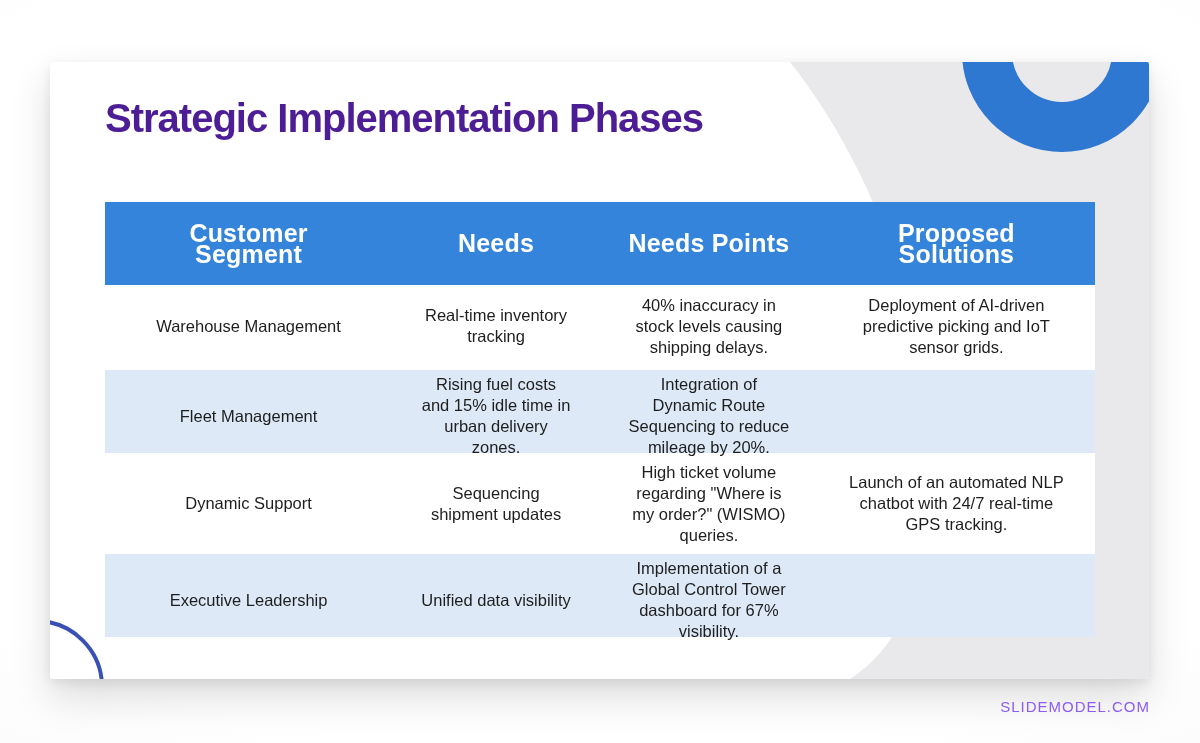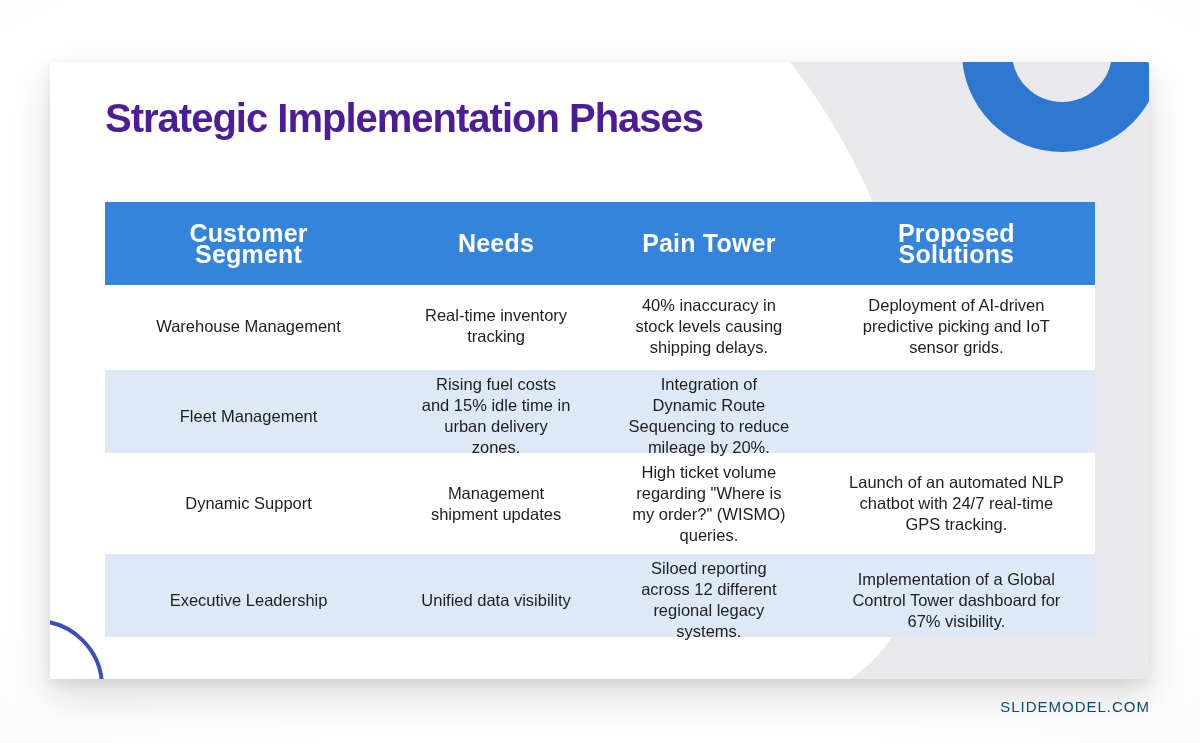--- a/index.html
+++ b/index.html
@@ -69,68 +69,67 @@
     padding: 4px 28px;
     font-size: 16.5px;
     line-height: 21px;
     color: #1e1e1e;
   }
   .watermark {
     position: absolute;
     right: 50px; top: 698px;
     font-size: 15px;
     letter-spacing: 1px;
-    color: #0c4a6e;
+    color: #8b5cf6;
   }
 </style>
 </head>
 <body>
 
 <div class="slide">
 
   <svg class="decor-svg" viewBox="0 0 1099 617">
     <path d="M 740 0 C 850 140, 888 320, 880 440 C 874 530, 846 588, 800 617 L 1099 617 L 1099 0 Z" fill="#E9E9EC"></path>
     <circle cx="1012" cy="-10" r="75" fill="none" stroke-width="50" stroke="#2E78D2"></circle>
     <circle cx="-14" cy="625" r="66" fill="none" stroke-width="4" stroke="#3A50B5"></circle>
   </svg>
 
   <h1 class="slide-title">Strategic Implementation Phases</h1>
 
   <div class="table-wrap">
 
     <div class="t-row t-head">
       <div class="t-cell">Customer Segment</div>
       <div class="t-cell">Needs</div>
-      <div class="t-cell">Pain Tower</div>
+      <div class="t-cell">Needs Points</div>
       <div class="t-cell">Proposed Solutions</div>
     </div>
 
     <div class="t-row t-body-row row-h-82">
       <div class="t-cell">Warehouse Management</div>
       <div class="t-cell">Real-time inventory tracking</div>
       <div class="t-cell">40% inaccuracy in stock levels causing shipping delays.</div>
       <div class="t-cell">Deployment of AI-driven predictive picking and IoT sensor grids.</div>
     </div>
 
     <div class="t-row t-body-row alt row-h-86">
       <div class="t-cell">Fleet Management</div>
       <div class="t-cell">Rising fuel costs and 15% idle time in urban delivery zones.</div>
       <div class="t-cell">Integration of Dynamic Route Sequencing to reduce mileage by 20%.</div>
     </div>
 
     <div class="t-row t-body-row row-h-98">
       <div class="t-cell">Dynamic Support</div>
-      <div class="t-cell">Management shipment updates</div>
+      <div class="t-cell">Sequencing shipment updates</div>
       <div class="t-cell">High ticket volume regarding "Where is my order?" (WISMO) queries.</div>
       <div class="t-cell">Launch of an automated NLP chatbot with 24/7 real-time GPS tracking.</div>
     </div>
 
     <div class="t-row t-body-row alt row-h-86">
       <div class="t-cell">Executive Leadership</div>
       <div class="t-cell">Unified data visibility</div>
-      <div class="t-cell">Siloed reporting across 12 different regional legacy systems.</div>
       <div class="t-cell">Implementation of a Global Control Tower dashboard for 67% visibility.</div>
     </div>
 
   </div>
 </div>
 
 <div class="watermark">SLIDEMODEL.COM</div>
 
 </body></html>

